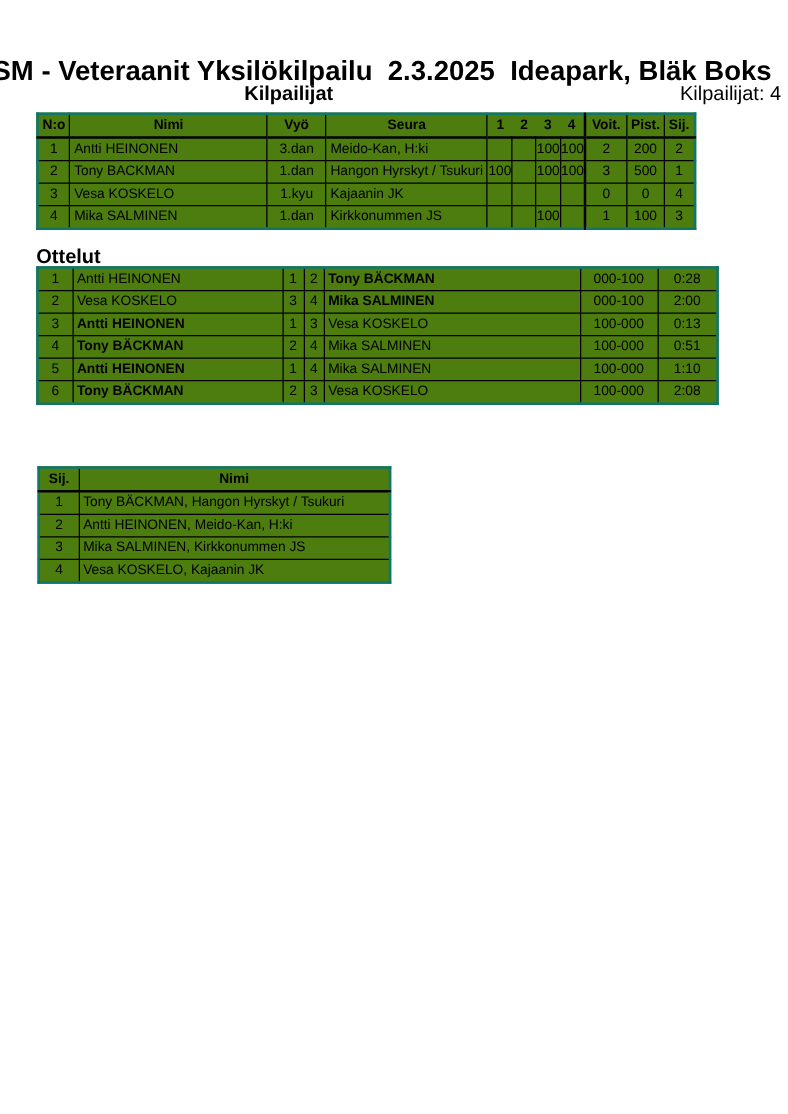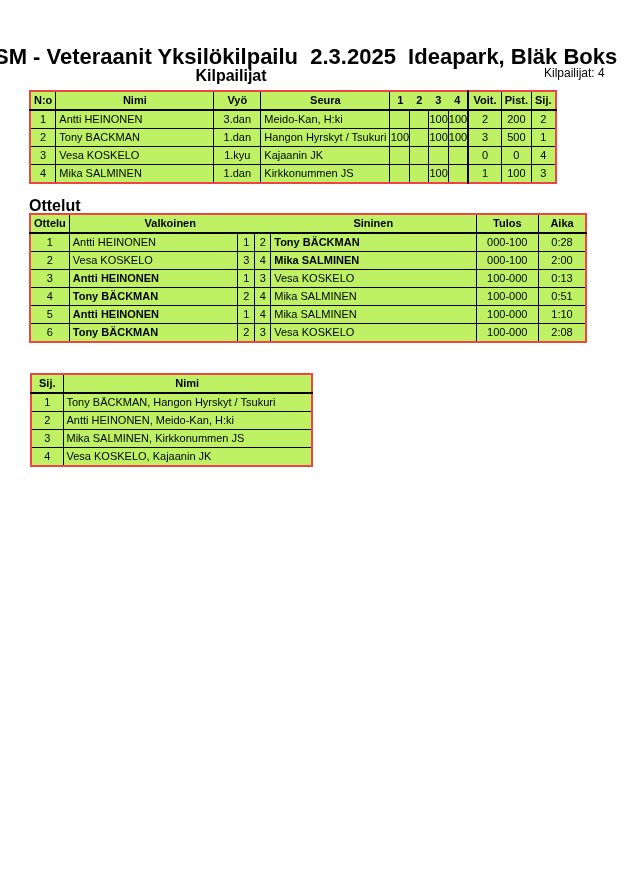--- a/index.html
+++ b/index.html
@@ -9,25 +9,25 @@
     overflow:hidden; font-family:"Liberation Sans", sans-serif; color:#000;
   }
   .main-title {
     position:absolute; top:45px; left:-6px;
     font-size:22px; font-weight:bold; white-space:pre; line-height:1.1;
   }
   .sec-title { position:absolute; font-size:16px; font-weight:bold; line-height:1; }
   .sec-kilpailijat { top:68px; left:131px; width:200px; text-align:center; }
   .sec-ottelut    { top:198px; left:29px;  width:544px; text-align:left; }
   .sec-tulokset   { top:357px; left:30px;  width:281px; text-align:center; }
-  .count-label { position:absolute; top:66px; left:544px; font-size:12px; line-height:1.2; }
+  .count-label { position:absolute; top:66px; left:544px; font-size:16px; line-height:1.2; }
 
   table {
     position:absolute; border-collapse:collapse; table-layout:fixed;
-    font-size:11px; background:#bef264; border:2px solid #ef4444;
+    font-size:11px; background:#4d7c0f; border:2px solid #0f766e;
   }
   .t1 { top:90px;  left:29px; }
   .t2 { top:213px; left:29px; }
   .t3 { top:373px; left:30px; }
   td { border:1px solid #000; height:17px; padding:0 3px; white-space:nowrap; line-height:17px; }
   tr.hd td { border-bottom:2px solid #000; font-weight:bold; text-align:center; height:16px; }
   .c  { text-align:center; }
   .score { padding:0; text-align:center; }
   .bL { border-left:2px solid #000; }
   .hgroup { padding:0; }
@@ -131,28 +131,20 @@
     <colgroup>
       <col style="width:28px">
         <col style="width:168px">
         <col style="width:17px">
         <col style="width:16px">
       <col style="width:205px">
         <col style="width:62px">
         <col style="width:48px">
     </colgroup>
     <tbody>
-        <tr class="hd">
-      <td>Ottelu</td>
-      <td class="hgroup" colspan="4">
-        <span style="width:201px">Valkoinen</span><span style="width:205px">Sininen</span>
-      </td>
-      <td>Tulos</td>
-      <td>Aika</td>
-    </tr>
     <tr>
       <td class="c">1</td>
       <td>Antti HEINONEN</td>
       <td class="c">1</td>
       <td class="c">2</td>
       <td class="b">Tony BÄCKMAN</td>
       <td class="c">000-100</td>
       <td class="c">0:28</td>
     </tr>
     <tr>

